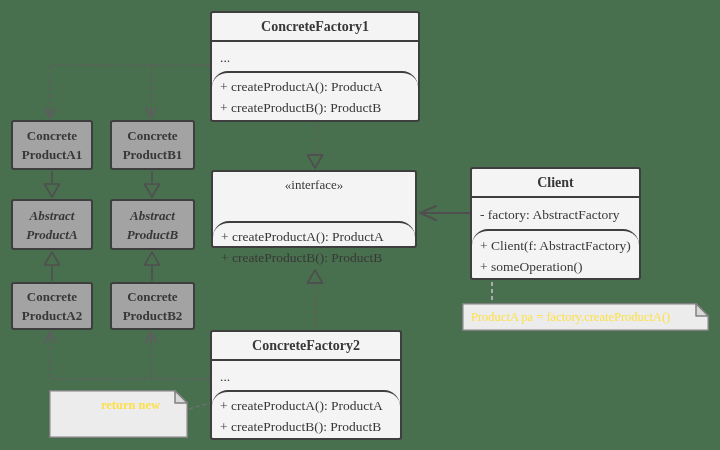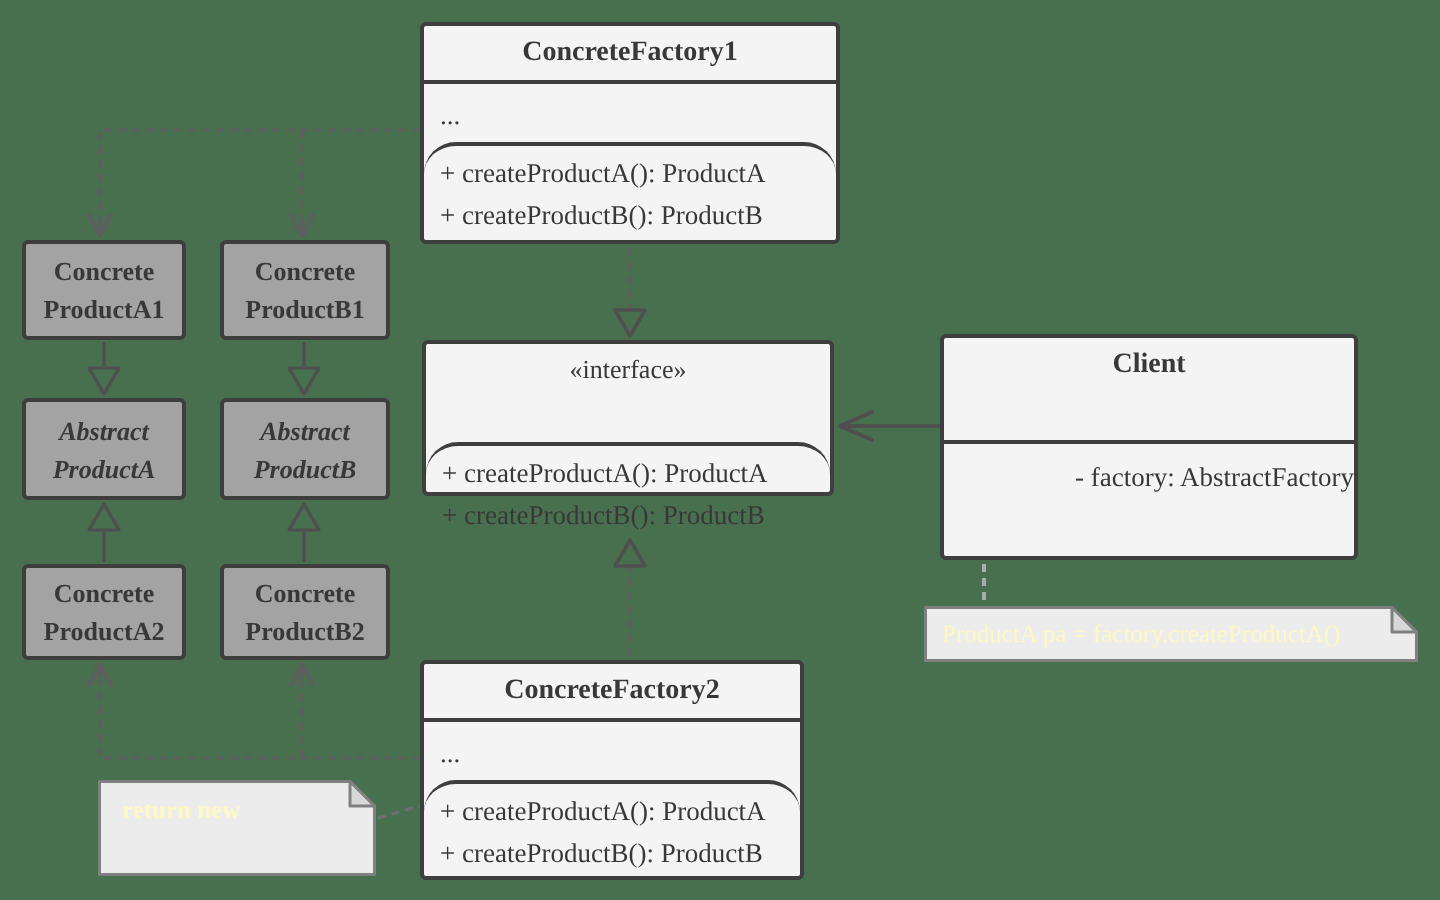--- a/index.html
+++ b/index.html
@@ -35,24 +35,24 @@
   }
   .cmp-members div{white-space:nowrap;}
   .product-box{
     position:absolute;box-sizing:border-box;
     background:#a3a3a3;border:2px solid #3E3E3E;border-radius:3px;
     display:flex;align-items:center;justify-content:center;text-align:center;
     font-weight:bold;font-size:13px;line-height:19px;white-space:pre-line;
   }
   .abstract{font-style:italic;}
   .note-text{
-    position:absolute;font-size:12.5px;color:#fef9c3;box-sizing:border-box;
+    position:absolute;font-size:12.5px;color:#fde047;box-sizing:border-box;
   }
   .note-text-client{width:246px;height:28px;line-height:28px;padding-left:9px;white-space:nowrap;}
-  .note-text-left{width:162px;height:48px;padding:7px 0 0 12px;line-height:17px;}
+  .note-text-left{width:162px;height:48px;padding:7px 0 0 12px;line-height:17px;margin-left:40px;}
   .note-bold{font-weight:bold;}
 </style>
 </head>
 <body>
 
 <div class="canvas">
 
   <svg class="connectors" width="720" height="450" viewBox="0 0 720 450">
 
     <g stroke="#5D5E5E" stroke-width="1.6" fill="none" stroke-dasharray="4 3">
@@ -140,23 +140,27 @@
 
   <div class="uml-box" style="left:210px;top:330px;width:192px;height:110px;">
     <div class="cmp-title">ConcreteFactory2</div>
     <div class="cmp-mid">...</div>
     <div class="cmp-members">
       <div>+ createProductA(): ProductA</div>
       <div>+ createProductB(): ProductB</div>
     </div>
   </div>
 
-  <div class="uml-box" style="left:470px;top:167px;width:209px;height:113px;gap:24px;">
+  <div class="uml-box" style="left:470px;top:167px;width:171px;height:113px;">
     <div class="cmp-title">Client</div>
-    <div class="cmp-mid" style="height:33px;line-height:33px;text-align:right;">- factory: AbstractFactory</div>
+    <div class="cmp-mid" style="height:33px;line-height:33px;">- factory: AbstractFactory</div>
+    <div class="cmp-members" style="padding-top:4px;">
+      <div>+ Client(f: AbstractFactory)</div>
+      <div>+ someOperation()</div>
+    </div>
   </div>
 
   <div class="product-box" style="left:11px;top:120px;width:82px;height:50px;">Concrete
 ProductA1</div>
   <div class="product-box" style="left:110px;top:120px;width:85px;height:50px;">Concrete
 ProductB1</div>
   <div class="product-box abstract" style="left:11px;top:199px;width:82px;height:51px;">Abstract
 ProductA</div>
   <div class="product-box abstract" style="left:110px;top:199px;width:85px;height:51px;">Abstract
 ProductB</div>

